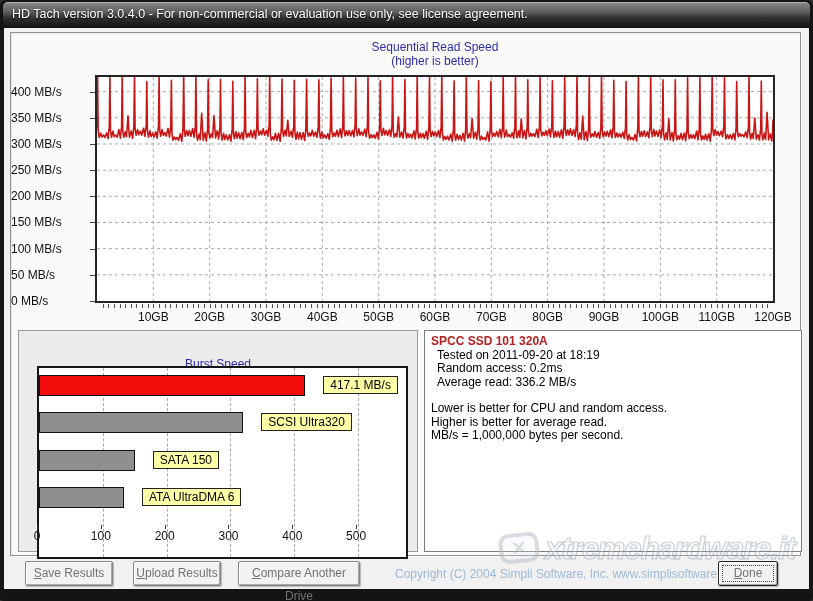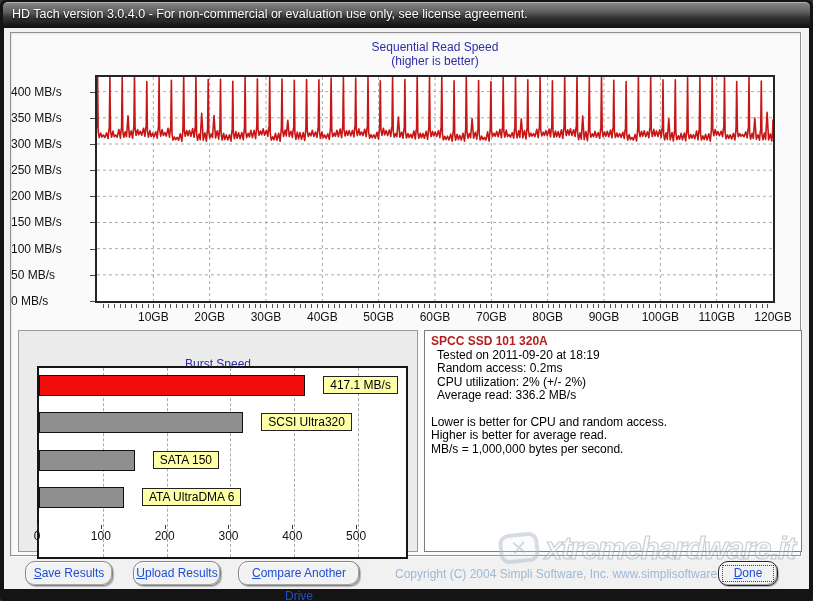--- a/index.html
+++ b/index.html
@@ -61,21 +61,21 @@
   .info-panel{
     position:absolute;left:413px;top:297px;width:378px;height:222px;box-sizing:border-box;
     background:#fff;border:1px solid #7c7c7c;padding:4px 6px;line-height:13.5px;
   }
   .info-title{color:#b42020;font-weight:bold;}
   .info-line{padding-left:6px;}
   .info-gap{height:13px;}
   
   .btn{
     position:absolute;height:25px;box-sizing:border-box;background:#f2f2f2;
-    border:1px solid #858585;border-radius:10px;color:#1d4ed8;font-size:12px;
+    border:1px solid #858585;border-radius:2px;color:#737373;font-size:12px;
     text-align:center;line-height:23px;cursor:default;
     box-shadow:inset 1px 1px 0 #fff, inset -1px -1px 0 #a6a6a6, 1px 1px 1px rgba(0,0,0,.25);
   }
   .btn u{text-decoration:underline;}
   .btn-save{left:21px;top:533px;width:88px;}
   .btn-upload{left:129px;top:533px;width:88px;}
   .btn-compare{left:234px;top:533px;width:122px;}
   .btn-done{left:714px;top:533px;width:60px;border:1px solid #222;}
   .focus-rect{position:absolute;left:3px;top:3px;right:3px;bottom:3px;border:1px dotted #444;}
   .copyright{position:absolute;left:391px;top:539px;color:#9db9d6;font-size:12px;white-space:nowrap;}
@@ -330,21 +330,20 @@
             <div class="bxtick" style="left: 317.13px;">500</div>
             <div class="bxtickmark" style="left: 337.13px;"></div>
           </div>
       </div>
 
       <div class="info-panel">
         <div class="info-title">SPCC SSD 101 320A</div>
         <div id="info-details">
             <div class="info-line">Tested on 2011-09-20 at 18:19</div>
             <div class="info-line">Random access: 0.2ms</div>
-            <div class="info-line">CPU utilization: 2% (+/- 2%)</div>
             <div class="info-line">Average read: 336.2 MB/s</div>
           </div>
         <div class="info-gap"></div>
         <div id="info-notes">
             <div class="info-note">Lower is better for CPU and random access.</div>
             <div class="info-note">Higher is better for average read.</div>
             <div class="info-note">MB/s = 1,000,000 bytes per second.</div>
           </div>
       </div>
 

